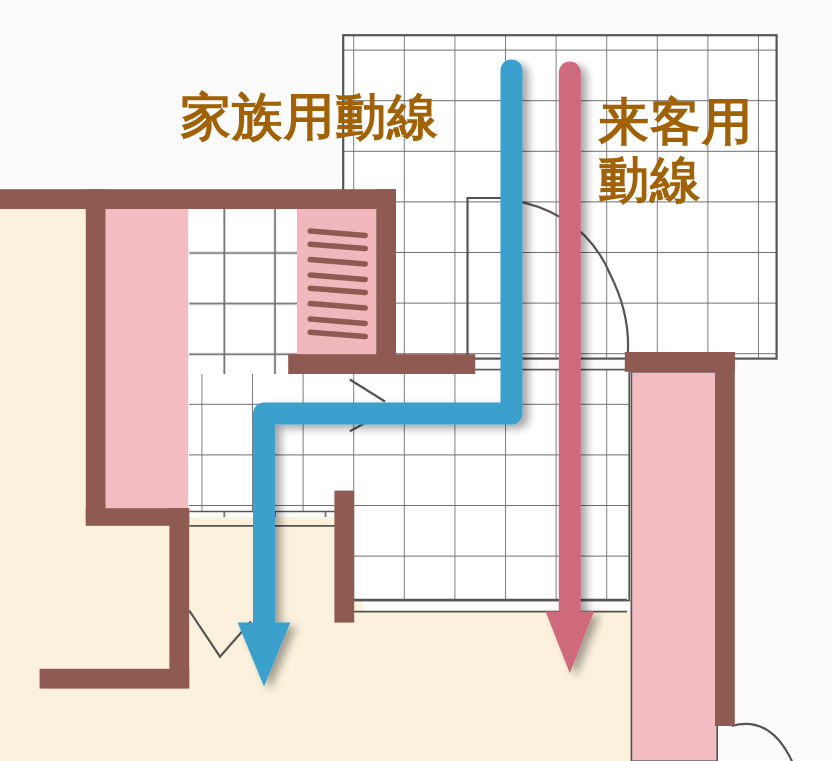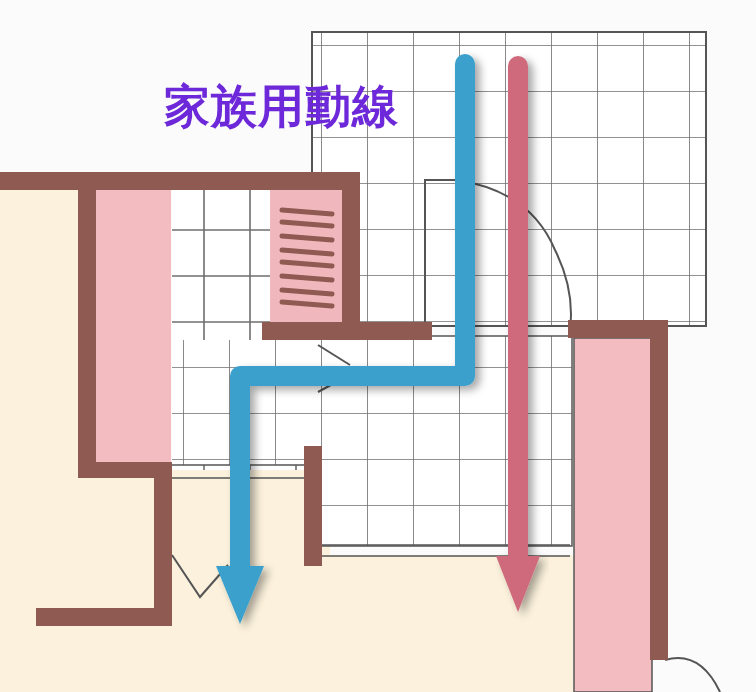--- a/index.html
+++ b/index.html
@@ -2,21 +2,21 @@
 <html><head>
 <meta charset="utf-8">
 <style>
   html, body { margin: 0; padding: 0; background: #fbfbfb; }
   .stage { position: relative; width: 756px; height: 692px; overflow: hidden; background: #fbfbfb; }
   svg.plan { position: absolute; left: 0; top: 0; }
   .label {
     position: absolute;
     font-family: "DejaVu Sans", sans-serif;
     font-weight: bold;
-    color: #6d28d9;
+    color: #a16207;
     letter-spacing: 1px;
     line-height: 1.15;
   }
   .label-family { left: 164px; top: 80px; font-size: 46px; }
   .label-guest { left: 544px; top: 84px; font-size: 46px; width: 170px; }
 </style>
 </head>
 <body>
 
 <div class="stage">
@@ -109,13 +109,17 @@
       <polygon points="496,556 540,556 518,612" fill="#cf6b7c"></polygon>
     </g>
 
     <g filter="url(#shadow)">
       <path d="M465 64 V376 H240 V570" stroke="#3aa0cc" stroke-width="20" stroke-linejoin="round" stroke-linecap="round" fill="none"></path>
       <polygon points="216,566 264,566 240,624" fill="#3aa0cc"></polygon>
     </g>
   </svg>
 
   <div class="label label-family">家族用動線</div>
+  <div class="label label-guest">
+    <div>来客用</div>
+    <div>動線</div>
+  </div>
 </div>
 
 </body></html>

